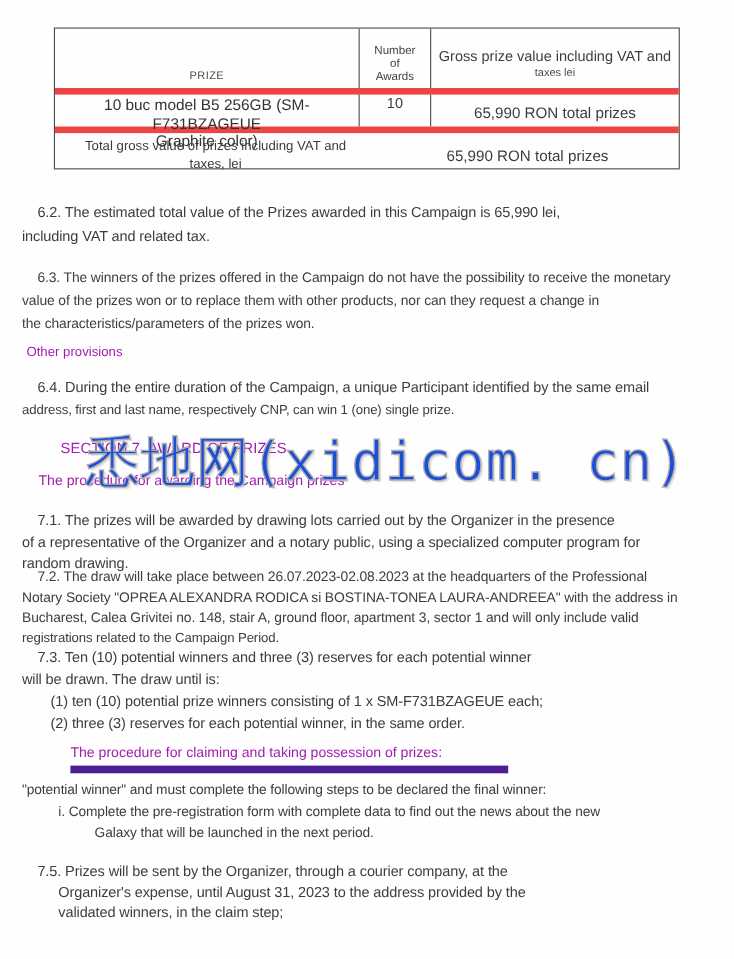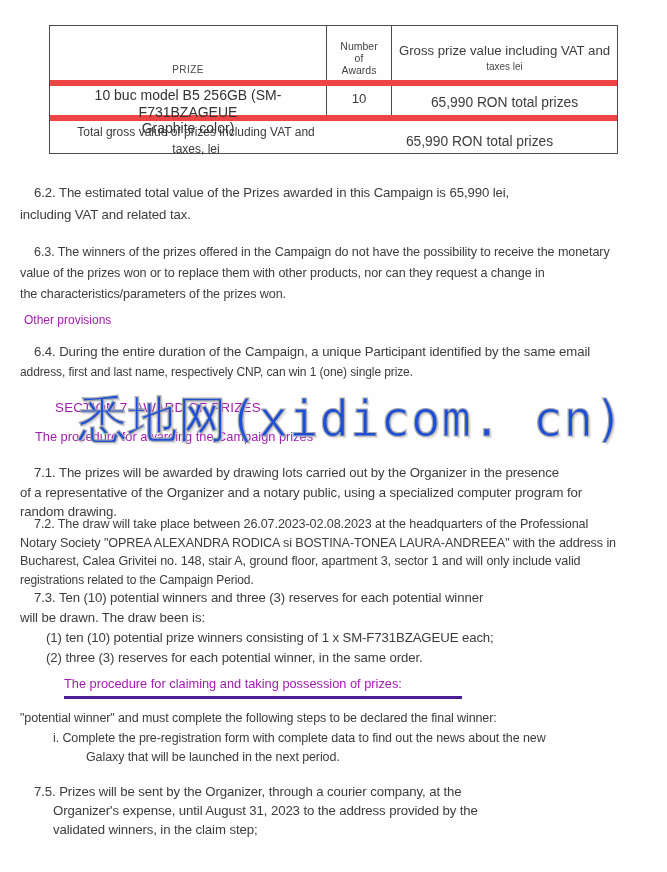--- a/index.html
+++ b/index.html
@@ -39,21 +39,21 @@
     position: absolute;
     white-space: nowrap;
     color: #a21caf;
   }
   .h-other { top: 313px; left: 24px; font-size: 12px; }
   .h-sec7  { top: 400px; left: 55px; font-size: 13.4px; letter-spacing: 0.2px; }
   .h-award { top: 429px; left: 35px; font-size: 12.8px; }
   .h-claim {
     top: 676px; left: 64px; font-size: 12.8px;
     padding: 0 60px 5px 0;
-    border-bottom: 3px solid #4c1d95;
+    border-bottom: 7px solid #4c1d95;
   }
 
   
   .prize-table {
     position: absolute;
     top: 25px; left: 49px;
     width: 569px;
     border: 1px solid #4a4a4a;
     box-sizing: border-box;
     background: #fefefe;
@@ -77,21 +77,21 @@
   }
   .head-value {
     display: flex; flex-direction: column; align-items: center;
     justify-content: center; gap: 3px; padding-top: 8px;
   }
   .head-value .big { font-size: 13.2px; color: #3d3d3d; }
   .head-value .small { font-size: 10px; color: #4a4a4a; }
 
   .tr-row1 { height: 35px; }
   .row1-prize { text-align: center; font-size: 14px; line-height: 16.5px; padding-top: 1px; color: #333; }
-  .row1-awards { display: flex; align-items: center; justify-content: center; padding-bottom: 5px; font-size: 13.2px; }
+  .row1-awards { display: flex; align-items: flex-start; justify-content: center; padding-bottom: 5px; font-size: 13.2px; }
   .row1-value  { display: flex; align-items: flex-end; justify-content: center; padding-bottom: 5px; font-size: 13.8px; }
 
   .tr-total { height: 38px; }
   .total-label { width: 292px; text-align: center; font-size: 12px; line-height: 16.5px; padding-top: 3px; color: #3c3c3c; }
   .total-value { flex: 1; display: flex; align-items: flex-end; justify-content: center; padding-bottom: 4px; font-size: 13.8px; }
 
   
   .watermark {
     position: absolute;
     top: 390px; left: 78px;
@@ -181,21 +181,21 @@
 
   <div class="block lh185 condensed" style="top:515px;">
     <div class="line i1">7.2. The draw will take place between 26.07.2023-02.08.2023 at the headquarters of the Professional</div>
     <div class="line">Notary Society "OPREA ALEXANDRA RODICA si BOSTINA-TONEA LAURA-ANDREEA" with the address in</div>
     <div class="line">Bucharest, Calea Grivitei no. 148, stair A, ground floor, apartment 3, sector 1 and will only include valid</div>
     <div class="line sm">registrations related to the Campaign Period.</div>
   </div>
 
   <div class="block" style="top:588px;">
     <div class="line i1">7.3. Ten (10) potential winners and three (3) reserves for each potential winner</div>
-    <div class="line">will be drawn. The draw been is:</div>
+    <div class="line">will be drawn. The draw until is:</div>
     <div class="line i2">(1) ten (10) potential prize winners consisting of 1 x SM-F731BZAGEUE each;</div>
     <div class="line i2">(2) three (3) reserves for each potential winner, in the same order.</div>
   </div>
 
   <div class="heading h-claim">The procedure for claiming and taking possession of prizes:</div>
 
   <div class="block lh195 p74size" style="top:709px;">
     <div class="line">"potential winner" and must complete the following steps to be declared the final winner:</div>
     <div class="line i3">i. Complete the pre-registration form with complete data to find out the news about the new</div>
     <div class="line i4">Galaxy that will be launched in the next period.</div>

